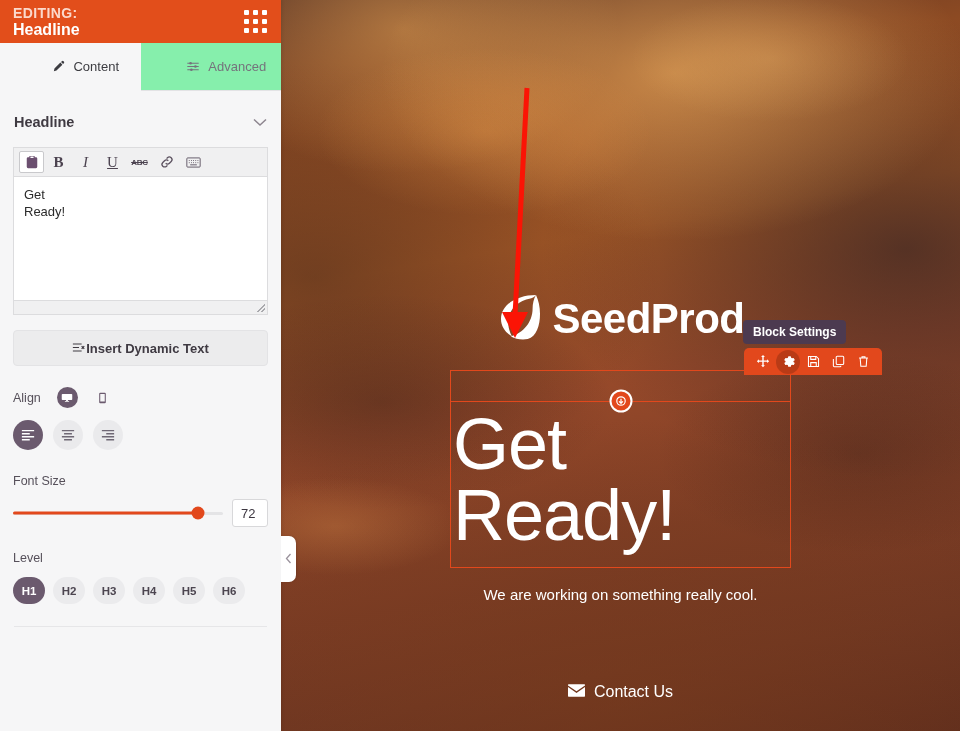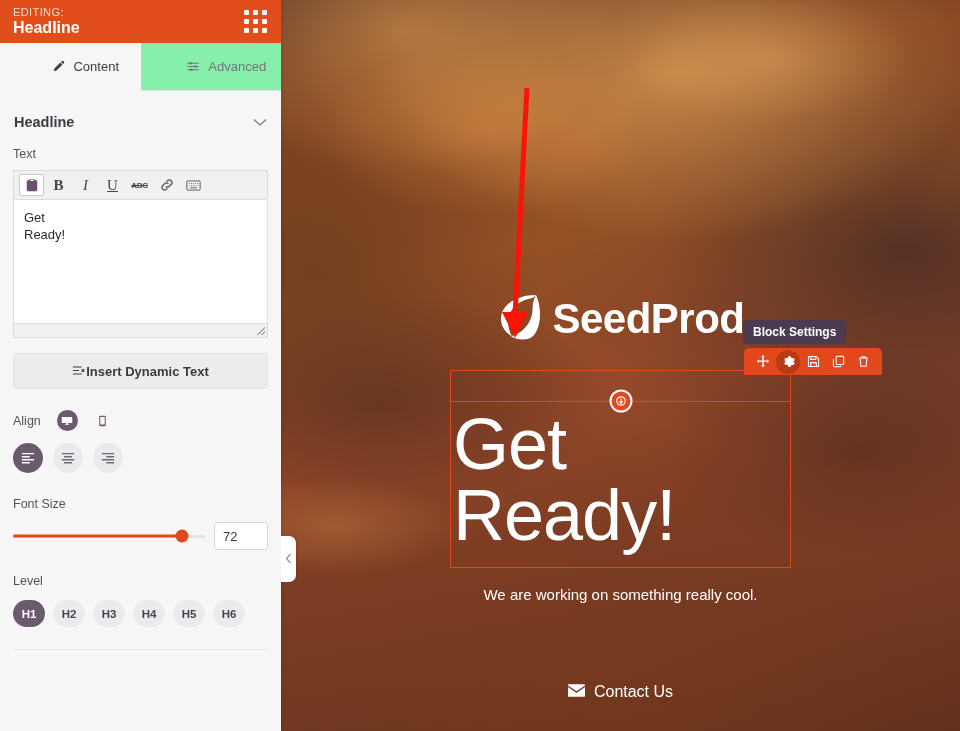--- a/index.html
+++ b/index.html
@@ -19,23 +19,23 @@
     position: relative; z-index: 20;
     box-shadow: 1px 0 3px rgba(0,0,0,.10);
   }
   .sb-header {
     height: 43px; background: #e24e1b;
     display: flex; align-items: center; justify-content: space-between;
     padding: 0 14px 0 13px; flex: none;
   }
   .sb-header .titles { line-height: 1; }
   .sb-editing {
-    font-size: 11px; color: #fbd9cc; letter-spacing: .4px;
+    font-size: 14px; color: #fbd9cc; letter-spacing: .4px;
     text-transform: uppercase; display: block; margin-bottom: 2px;
-    font-weight: 400;
+    font-weight: 700;
   }
   .sb-name { font-size: 16px; color: #fff; font-weight: bold; display: block; }
   .grid-dots { display: grid; grid-template-columns: repeat(3, 5px); grid-gap: 4px; }
   .grid-dots i { width: 5px; height: 5px; background: #fff; display: block; border-radius: 1px; }
 
   
   .sb-tabs { display: flex; height: 48px; flex: none; }
   .sb-tab {
     flex: 1; display: flex; align-items: center; justify-content: center;
     gap: 8px; font-size: 13px; cursor: pointer;
@@ -121,21 +121,21 @@
   .slider {
     position: relative; flex: 1; height: 18px; display: flex; align-items: center; cursor: pointer;
   }
   .slider .track { width: 100%; height: 3px; background: #e4e4e6; border-radius: 2px; }
   .slider .fill { position: absolute; left: 0; top: 50%; transform: translateY(-50%); height: 3px; background: #e2481c; border-radius: 2px; }
   .slider .knob {
     position: absolute; top: 50%; width: 13px; height: 13px; border-radius: 50%;
     background: #e2481c; transform: translate(-50%, -50%);
   }
   .fs-input {
-    width: 54px; height: 28px; border: 1px solid #d8d8da; border-radius: 3px;
+    width: 36px; height: 28px; border: 1px solid #d8d8da; border-radius: 3px;
     background: #fff; font-size: 13px; color: #3c3640; padding: 0 8px;
     font-family: "Liberation Sans", sans-serif; outline: none;
   }
 
   
   .lvl-wrap { margin-top: 24px; }
   .lvl-btns { display: flex; gap: 8px; margin-top: 12px; }
   .lvl {
     width: 32px; height: 27px; border-radius: 14px; font-size: 11.5px; cursor: pointer;
     display: flex; align-items: center; justify-content: center; font-weight: 600;
@@ -281,21 +281,20 @@
 
       <div class="section-head">
         <span class="stitle">Headline</span>
         <span>
           <svg width="14" height="9" viewBox="0 0 14 9" fill="none" stroke="#8d858f" stroke-width="1.5">
               <path d="M1 1.5L7 7l6-5.5"></path>
             </svg>
         </span>
       </div>
 
-      <span class="field-label">Text</span>
 
       <div class="editor-box">
         <div class="ed-toolbar">
           <div class="ed-btn sel">
             <svg width="14" height="14" viewBox="0 0 16 16" fill="#6b4f6f">
                 <path d="M5 1h6v1.5h1.5A1.5 1.5 0 0 1 14 4v9.5A1.5 1.5 0 0 1 12.5 15h-9A1.5 1.5 0 0 1 2 13.5V4a1.5 1.5 0 0 1 1.5-1.5H5V1zm1.2.8v1.6h3.6V1.8H6.2zM4.2 5.2h7.6v7.6H4.2V5.2z"></path>
               </svg>
           </div>
           <div class="ed-btn bold">B</div>
           <div class="ed-btn ital">I</div>

